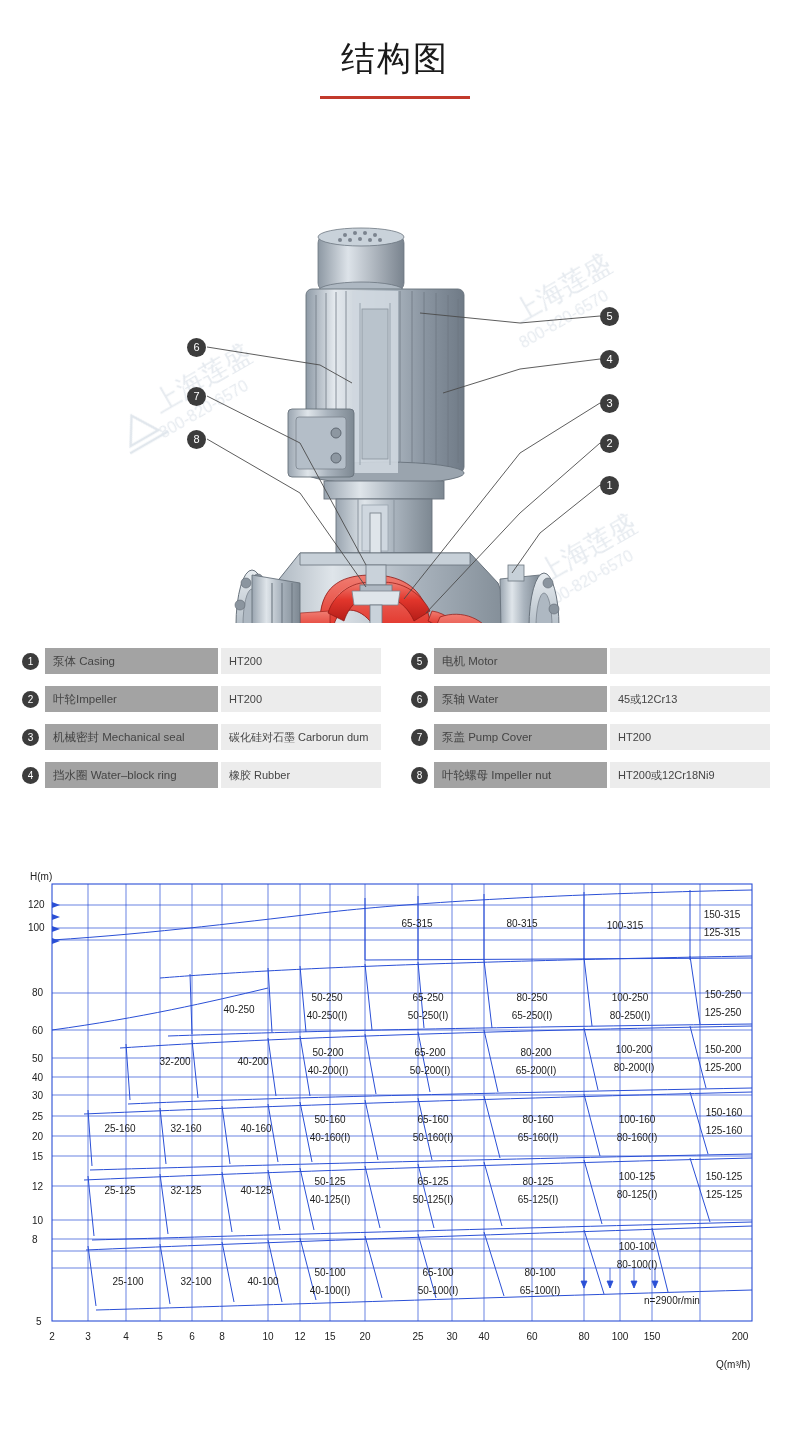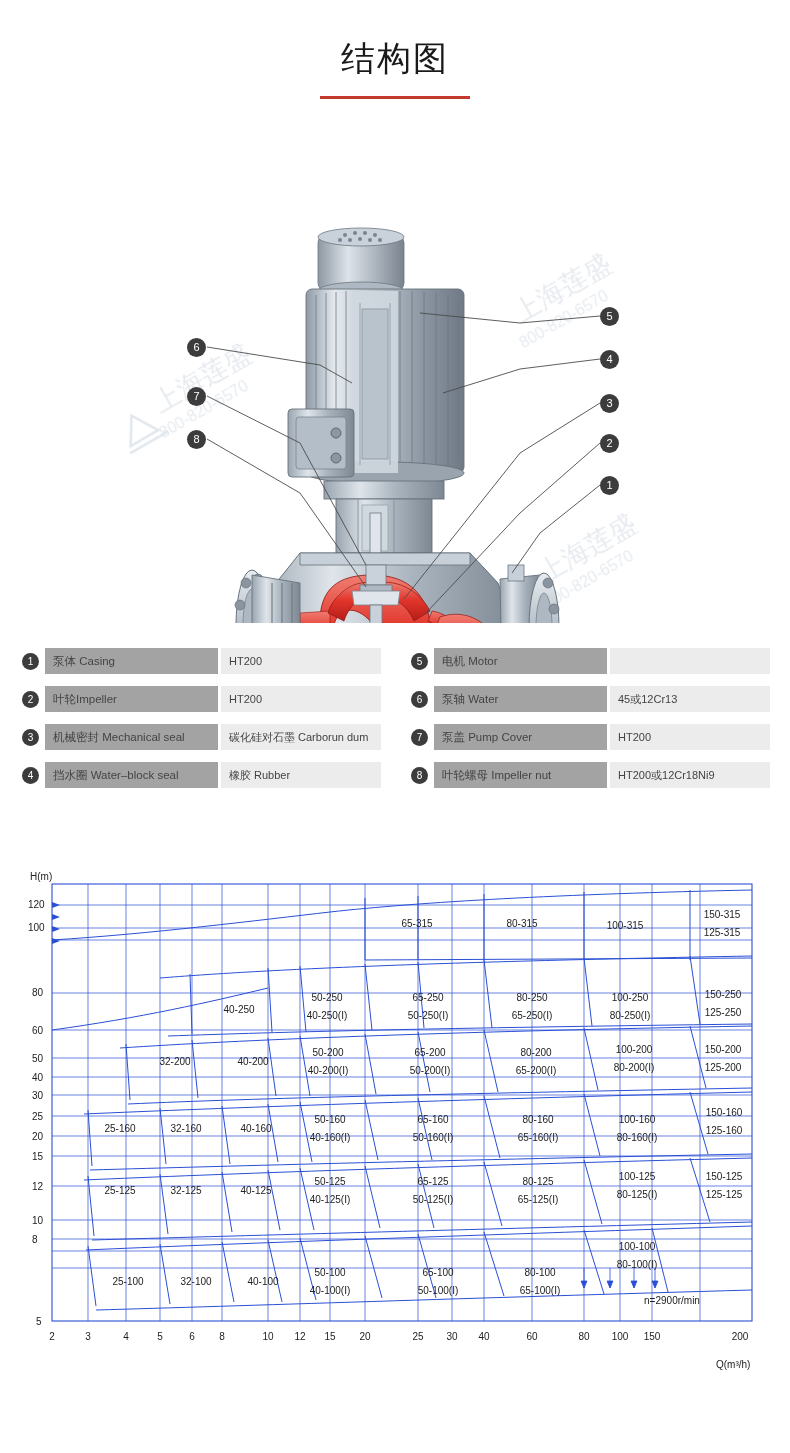--- a/index.html
+++ b/index.html
@@ -342,21 +342,21 @@
       <div class="part-name">叶轮Impeller</div>
       <div class="part-mat">HT200</div>
     </div>
     <div class="part-row">
       <div class="part-badge">3</div>
       <div class="part-name">机械密封 Mechanical seal</div>
       <div class="part-mat">碳化硅对石墨 Carborun dum</div>
     </div>
     <div class="part-row">
       <div class="part-badge">4</div>
-      <div class="part-name">挡水圈 Water–block seal</div>
+      <div class="part-name">挡水圈 Water–block ring</div>
       <div class="part-mat">橡胶 Rubber</div>
     </div>
   </div>
 
   <div class="parts-col col-right">
     <div class="part-row">
       <div class="part-badge">5</div>
       <div class="part-name">电机 Motor</div>
       <div class="part-mat"></div>
     </div>

